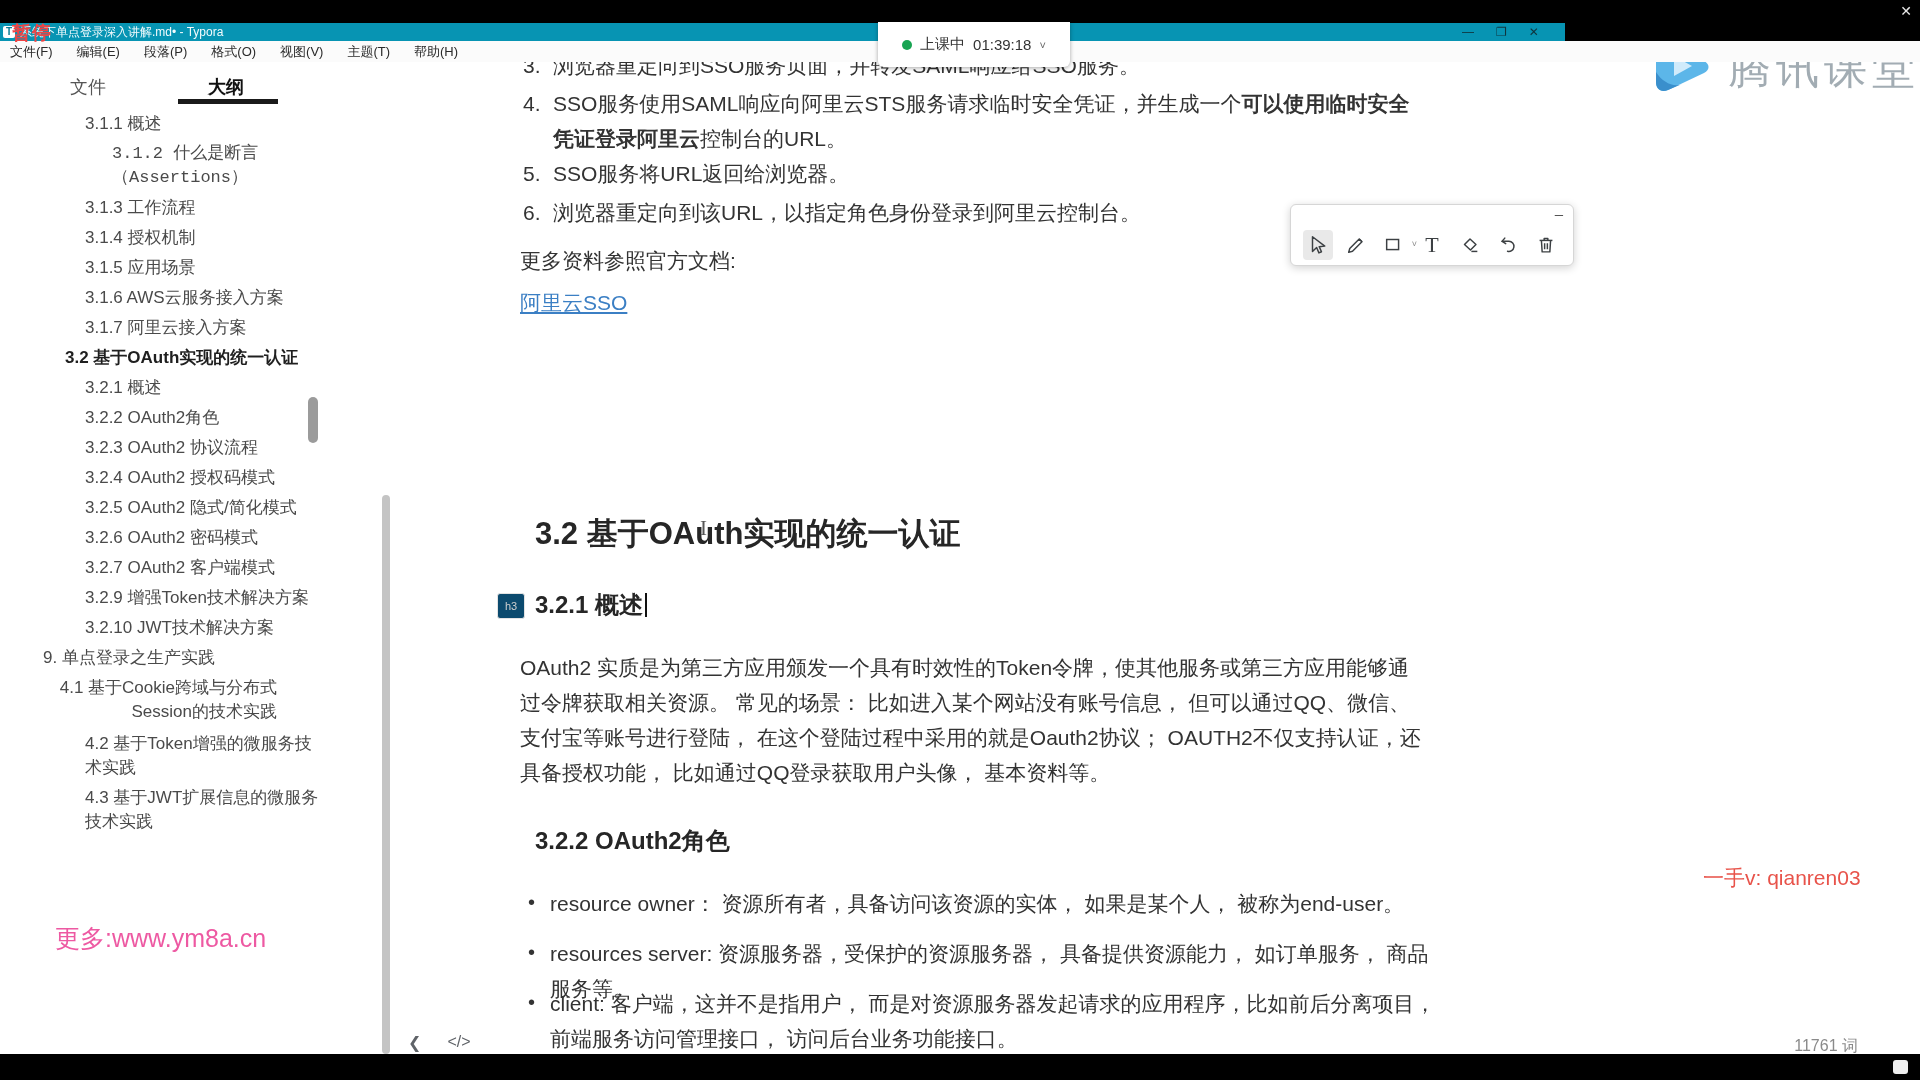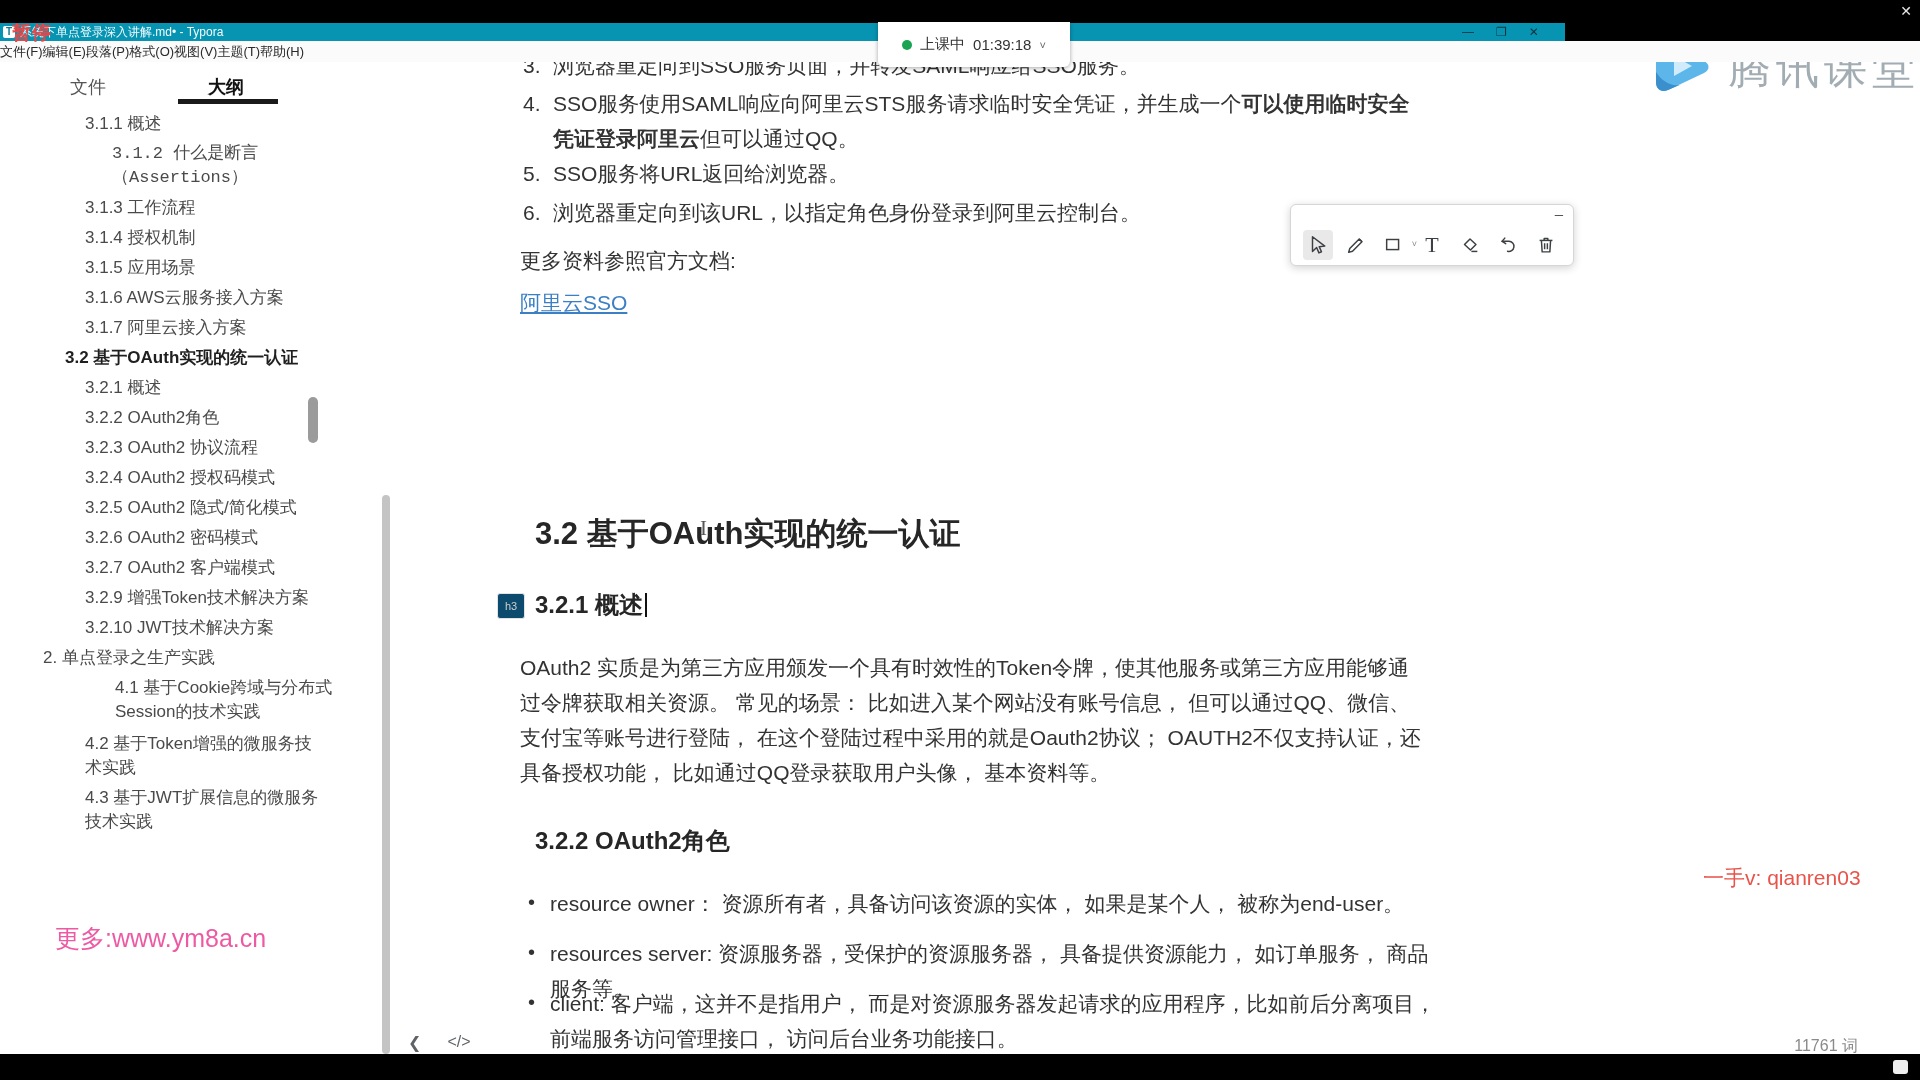--- a/index.html
+++ b/index.html
@@ -12,21 +12,21 @@
   .top-black{position:absolute;left:0;top:0;width:1920px;height:23px;background:#000;z-index:30;}
   .top-black-right{position:absolute;left:1565px;top:0;width:355px;height:41px;background:#000;z-index:30;}
   .overlay-close{position:absolute;right:8px;top:2px;color:#e8e8e8;font-size:14px;z-index:40;line-height:18px;}
   .pause-label{position:absolute;left:12px;top:20px;z-index:50;color:#ef4444;font-size:19px;font-weight:bold;letter-spacing:1px;}
   .title-bar{position:absolute;left:0;top:23px;width:1565px;height:18px;background:#0794b3;z-index:31;display:flex;align-items:center;}
   .typora-icon{width:12px;height:12px;background:#fff;border-radius:2px;margin:0 5px 0 3px;
     display:flex;align-items:center;justify-content:center;font-size:10px;color:#0a7c96;font-weight:bold;line-height:1;}
   .title-text{color:#f2fbfd;font-size:12px;white-space:nowrap;}
   .win-controls{position:absolute;left:1462px;top:24px;z-index:32;display:flex;gap:22px;color:#10343d;font-size:12px;line-height:16px;}
   .menu-bar{position:absolute;left:0;top:41px;width:1920px;height:21px;background:#fbfbfb;z-index:20;
-    display:flex;align-items:center;box-sizing:border-box;}
+    display:flex;align-items:center;gap:24px;padding-left:10px;box-sizing:border-box;}
   .menu-item{font-size:13px;color:#2a2a2a;}
   
   .timer-pill{position:absolute;left:878px;top:22px;width:192px;height:45px;background:#fff;z-index:60;
     border-radius:0 0 6px 6px;box-shadow:0 1px 4px rgba(0,0,0,.35);display:flex;align-items:center;justify-content:center;gap:8px;}
   .timer-dot{width:10px;height:10px;border-radius:50%;background:#18a452;}
   .timer-text{font-size:15px;color:#333;}
   .timer-chevron{font-size:11px;color:#666;}
   
   .sidebar{position:absolute;left:0;top:62px;width:392px;height:992px;background:#fff;z-index:5;}
   .tab{position:absolute;top:13px;font-size:18px;color:#555;}
@@ -126,39 +126,39 @@
       <div class="ol-item bold" style="margin-left: 65px;">3.2 基于OAuth实现的统一认证</div>
       <div class="ol-item" style="margin-left: 85px;">3.2.1 概述</div>
       <div class="ol-item" style="margin-left: 85px;">3.2.2 OAuth2角色</div>
       <div class="ol-item" style="margin-left: 85px;">3.2.3 OAuth2 协议流程</div>
       <div class="ol-item" style="margin-left: 85px;">3.2.4 OAuth2 授权码模式</div>
       <div class="ol-item" style="margin-left: 85px;">3.2.5 OAuth2 隐式/简化模式</div>
       <div class="ol-item" style="margin-left: 85px;">3.2.6 OAuth2 密码模式</div>
       <div class="ol-item" style="margin-left: 85px;">3.2.7 OAuth2 客户端模式</div>
       <div class="ol-item" style="margin-left: 85px;">3.2.9 增强Token技术解决方案</div>
       <div class="ol-item" style="margin-left: 85px;">3.2.10 JWT技术解决方案</div>
-      <div class="ol-item" style="margin-left: 43px;">2. 单点登录之生产实践</div>
-      <div class="ol-item" style="margin-left: 115px;">4.1 基于Cookie跨域与分布式Session的技术实践</div>
+      <div class="ol-item" style="margin-left: 43px;">9. 单点登录之生产实践</div>
+      <div class="ol-item" style="margin-left: 42px; text-align: right;">4.1 基于Cookie跨域与分布式Session的技术实践</div>
       <div class="ol-item" style="margin-left: 85px; margin-top: 8px;">4.2 基于Token增强的微服务技术实践</div>
       <div class="ol-item" style="margin-left: 85px;">4.3 基于JWT扩展信息的微服务技术实践</div>
     </div>
   <div class="sb-thumb-short"></div>
   <div class="sb-thumb-long"></div>
 </div>
 
 <div class="main">
 
   <div class="oli" style="top:48px">
     <span class="num">3.</span>
     <span>浏览器重定向到SSO服务页面，并转发SAML响应给SSO服务。</span>
   </div>
 
   <div class="oli" style="top:86px">
     <span class="num">4.</span>
-    <span><span>SSO服务使用SAML响应向阿里云STS服务请求临时安全凭证，并生成一个</span><strong>可以使用临时安全凭证登录阿里云</strong><span>但可以通过QQ。</span></span>
+    <span><span>SSO服务使用SAML响应向阿里云STS服务请求临时安全凭证，并生成一个</span><strong>可以使用临时安全凭证登录阿里云</strong><span>控制台的URL。</span></span>
   </div>
 
   <div class="oli" style="top:156px">
     <span class="num">5.</span>
     <span>SSO服务将URL返回给浏览器。</span>
   </div>
 
   <div class="oli" style="top:195px">
     <span class="num">6.</span>
     <span>浏览器重定向到该URL，以指定角色身份登录到阿里云控制台。</span>

